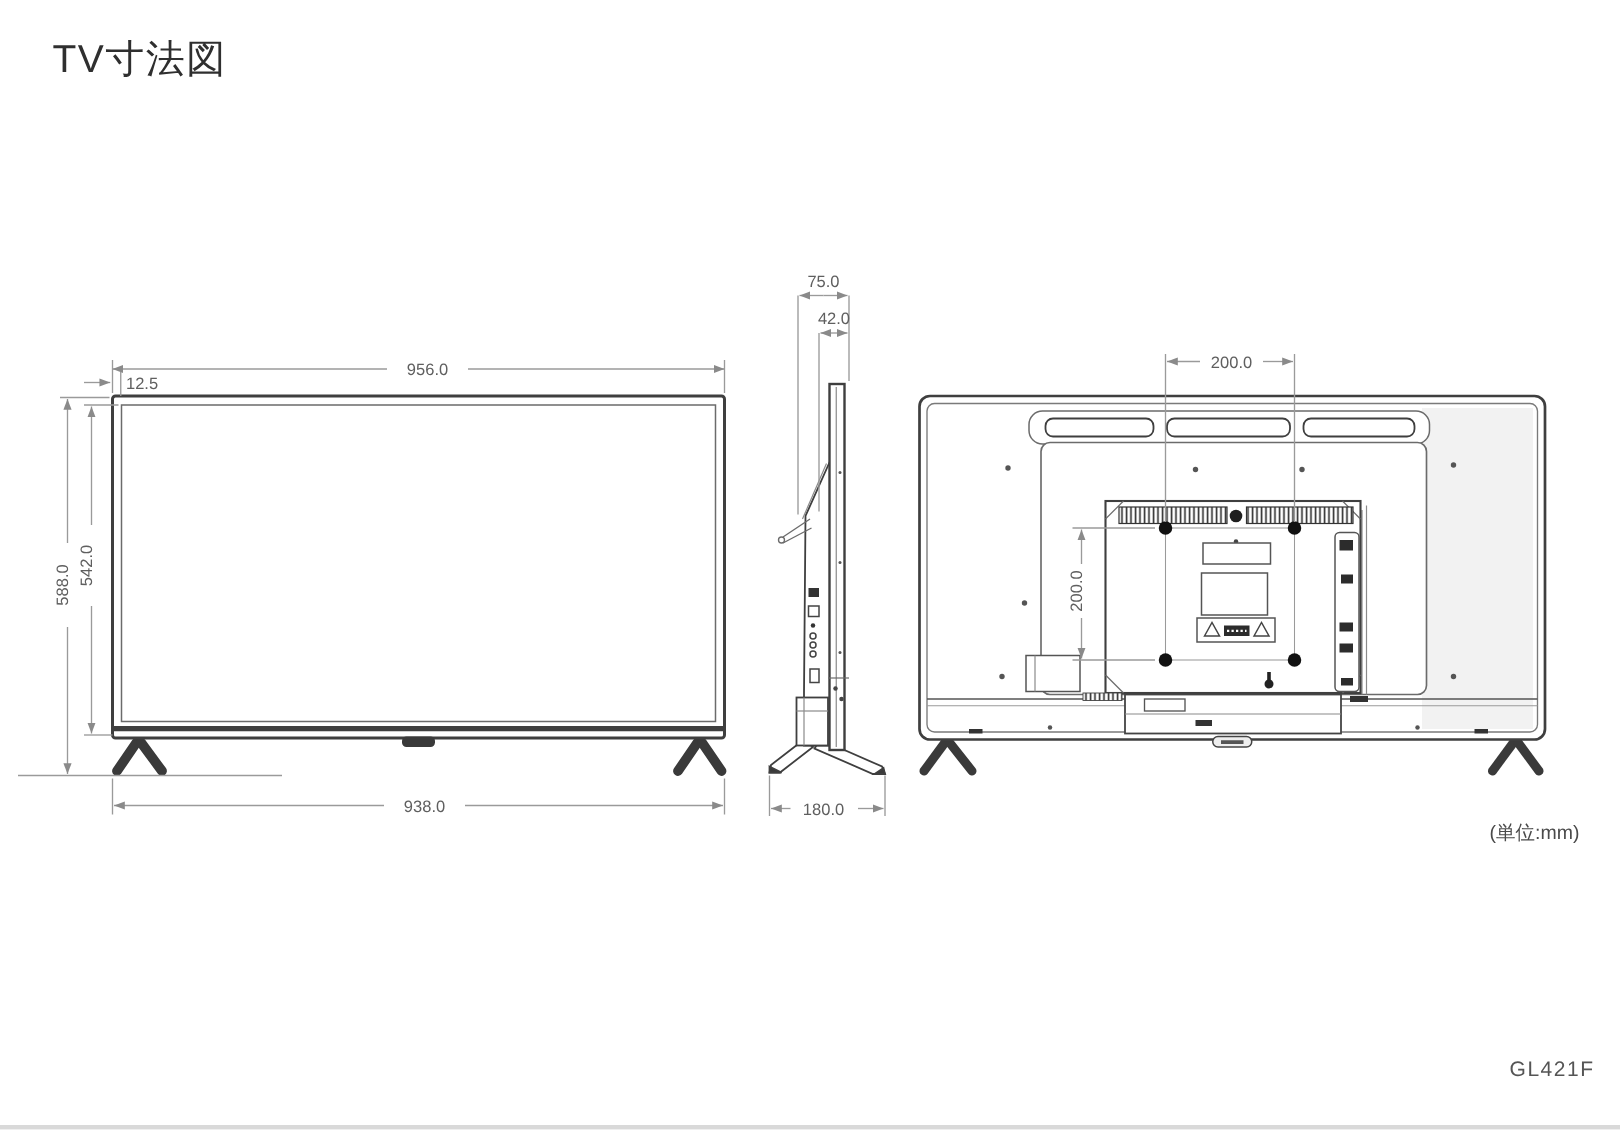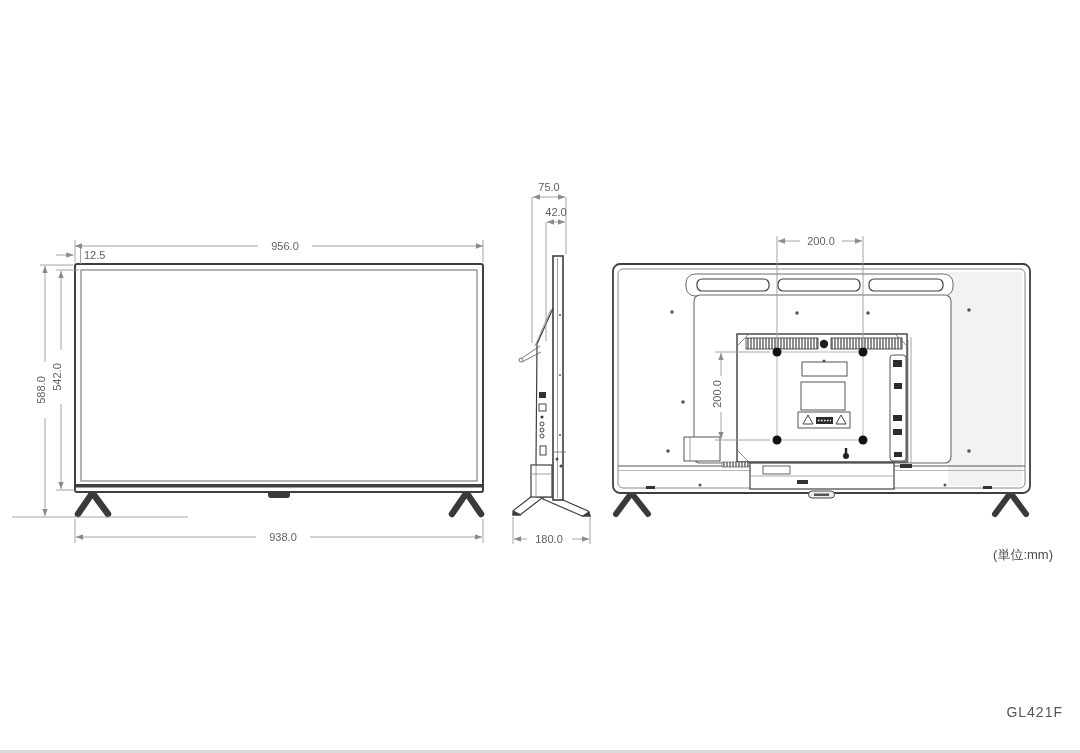--- a/index.html
+++ b/index.html
@@ -16,20 +16,21 @@
   .footer-strip{position:absolute;left:0;bottom:0;width:100%;height:3px;background:#d9d9d9;}
   svg text{font-family:"Liberation Sans","DejaVu Sans",sans-serif;}
   .dimtxt{font-size:11px;fill:#5f5f5f;}
   .note{font-size:13px;fill:#4a4a4a;}
   .model{font-size:14px;fill:#555;letter-spacing:1px;}
 </style>
 </head>
 <body>
 
 <div class="page">
+  <div class="title">TV寸法図</div>
 
   <svg class="drawing" width="1080" height="753" viewBox="0 0 1080 753">
     <defs>
       <marker id="arr" viewBox="0 0 10 10" refX="9" refY="5" markerWidth="8" markerHeight="8" orient="auto" markerUnits="userSpaceOnUse">
         <path d="M0,1.6 L9,5 L0,8.4 Z" fill="#8a8a8a"></path>
       </marker>
       <pattern id="hatch" width="3" height="8" patternUnits="userSpaceOnUse">
         <rect width="3" height="8" fill="#ffffff"></rect>
         <line x1="1" y1="0" x2="1" y2="8" stroke="#2f2f2f" stroke-width="1.1"></line>
       </pattern>

